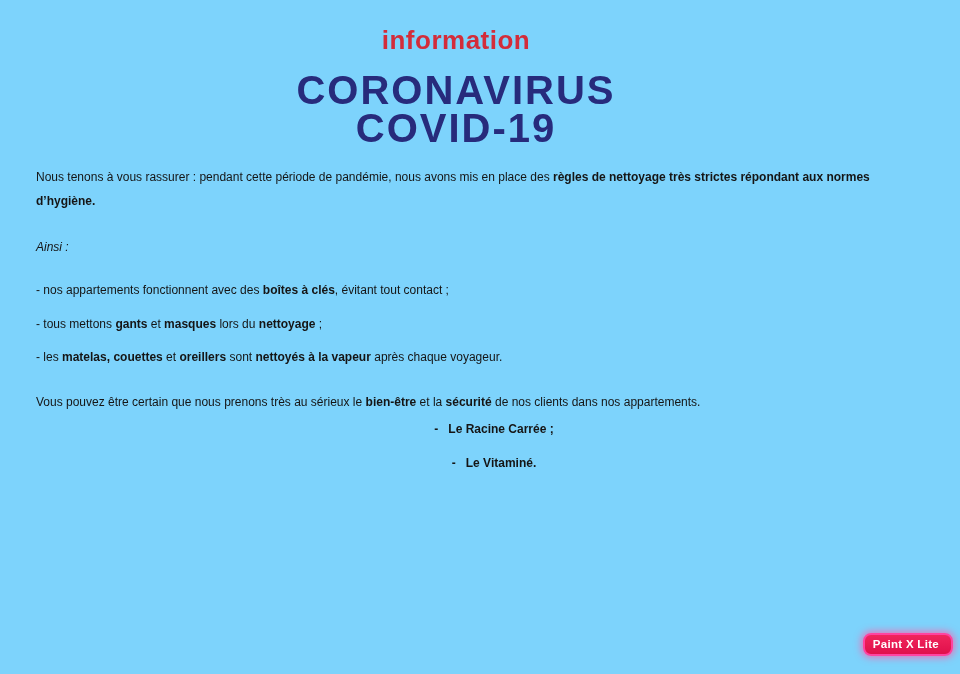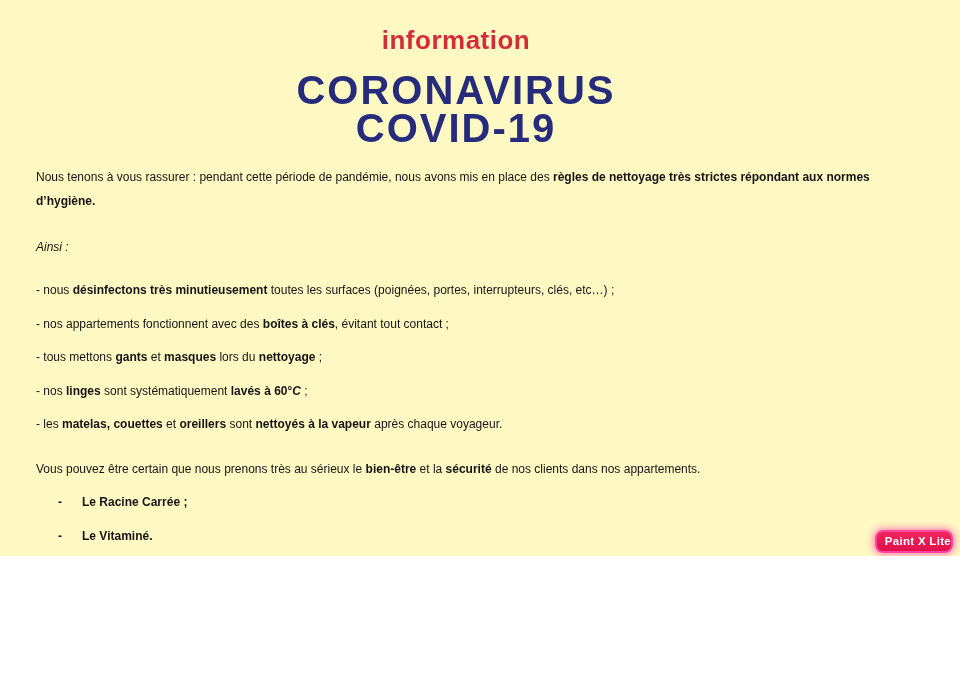--- a/index.html
+++ b/index.html
@@ -3,22 +3,22 @@
 <meta charset="utf-8">
 <style>
   html, body { margin: 0; padding: 0; }
   body {
     width: 960px; height: 674px;
     background: #ffffff;
     font-family: "Liberation Sans", "DejaVu Sans", sans-serif;
   }
   .page {
     position: relative;
-    width: 960px; height: 556px;
-    background: #fef9c3;
+    width: 960px; height: 674px;
+    background: #7dd3fc;
     color: #151515;
     overflow: hidden;
   }
   
   .doc-header { text-align: center; transform: translateX(-24px); }
   .kicker {
     margin-top: 25px;
     font-size: 26px;
     font-weight: 700;
     letter-spacing: 0.5px;
@@ -39,21 +39,21 @@
     padding: 0 40px 0 36px;
     font-size: 12px;
   }
   .para { margin: 0; line-height: 24px; }
   .p1 { margin-top: 18px; }
   .ainsi { margin-top: 22px; line-height: 24px; font-style: italic; }
   .bullets { margin-top: 20px; }
   .bullet { margin: 0 0 10px 0; line-height: 23.5px; }
   .p2 { margin-top: 20px; }
   .list-heading { margin-top: 18px; font-weight: 700; line-height: 24px; }
-  .apts { margin-top: 10px; }
+  .apts { margin-top: 4px; text-align: center; }
   .apt {
     margin: 0 0 11px 0;
     padding-left: 22px;
     font-weight: 700;
     line-height: 23px;
   }
   .apt .dash { display: inline-block; width: 24px; }
   .b { font-weight: 700; }
   .i { font-style: italic; }
   
@@ -63,26 +63,26 @@
     text-underline-offset: 7px;
   }
   .usolid {
     text-decoration: underline solid #151515;
     text-decoration-thickness: 1.5px;
     text-underline-offset: 4px;
   }
   
   .watermark {
     position: absolute;
-    right: 7px; bottom: 3px;
+    right: 7px; bottom: 18px;
     background: linear-gradient(#f0255c, #e0104b);
     border: 2px solid #ff43a0;
     box-shadow: 0 0 7px 2px rgba(255, 95, 170, 0.75);
     border-radius: 8px;
-    padding: 3px 0 4px 8px;
+    padding: 3px 12px 4px 8px;
     color: #ffffff;
     font-size: 11.5px;
     font-weight: 700;
     letter-spacing: 0.3px;
   }
 </style>
 </head>
 <body>
 
 <div class="page">
@@ -93,27 +93,25 @@
     <div class="title title-2">COVID-19</div>
   </header>
 
   <main class="doc-main">
 
     <p class="para p1"><span>Nous tenons à vous rassurer : pendant cette période de pandémie, nous avons mis en place des </span><span class="b">règles de nettoyage très strictes répondant aux normes d’hygiène.</span></p>
 
     <p class="para ainsi">Ainsi :</p>
 
     <div class="bullets">
-      <p class="bullet"><span>- nous </span><span class="b">désinfectons très minutieusement</span><span> toutes les surfaces (poignées, portes, interrupteurs, clés, etc…) ;</span></p>
 
       <p class="bullet"><span>- nos appartements fonctionnent avec des </span><span class="b">boîtes à clés</span><span>, évitant tout contact ;</span></p>
 
       <p class="bullet"><span>- tous mettons </span><span class="b">gants</span><span> et </span><span class="b">masques</span><span> lors du </span><span class="b">nettoyage</span><span> ;</span></p>
 
-      <p class="bullet"><span>- nos </span><span class="b">linges</span><span> sont systématiquement </span><span class="b">lavés à 60°</span><span class="b i">C</span><span> ;</span></p>
 
       <p class="bullet"><span>- les </span><span class="b">matelas, couettes</span><span> et </span><span class="b">oreillers</span><span> sont </span><span class="b">nettoyés à la vapeur</span><span> après chaque voyageur.</span></p>
     </div>
 
     <p class="para p2"><span>Vous pouvez être certain que nous prenons très au sérieux le </span><span class="b">bien-être</span><span> et la </span><span class="b">sécurité</span><span> de nos clients dans nos appartements.</span></p>
 
 
     <div class="apts">
       <p class="apt"><span class="dash">-</span><span>Le Racine Carrée ;</span></p>
 

